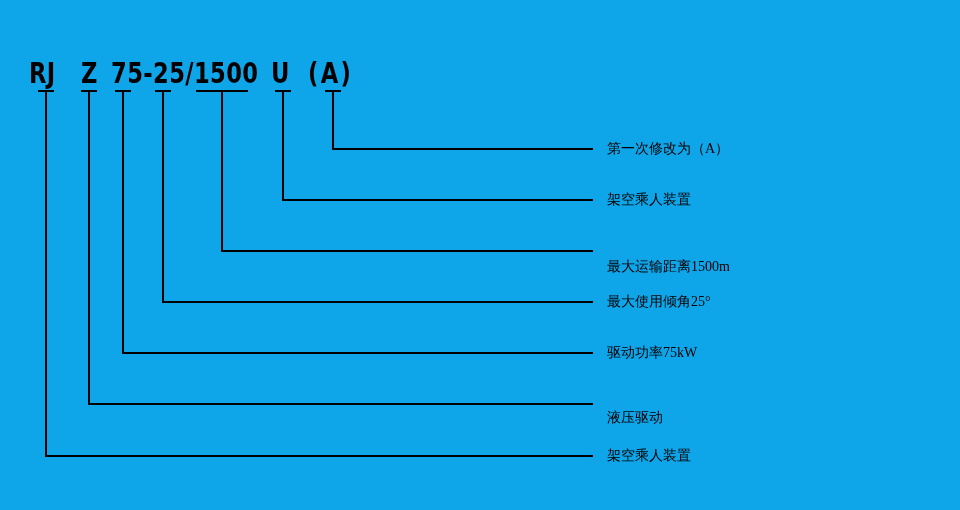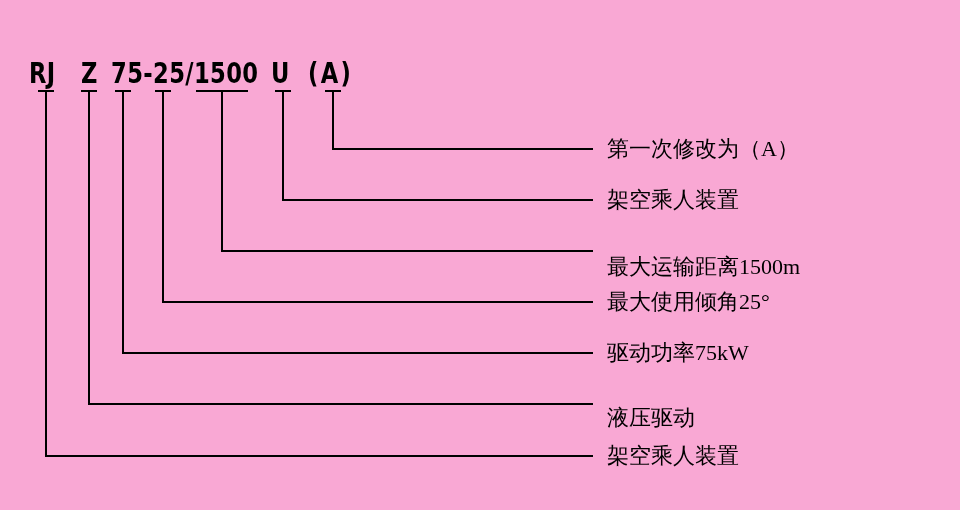--- a/index.html
+++ b/index.html
@@ -4,21 +4,21 @@
 <style>
   html, body {
     margin: 0;
     padding: 0;
     background: #ffffff;
   }
   .canvas {
     position: relative;
     width: 960px;
     height: 510px;
-    background: #f9a8d4;
+    background: #0ea5e9;
     overflow: hidden;
     font-family: "Liberation Sans", sans-serif;
   }
   .lines-svg {
     position: absolute;
     left: 0;
     top: 0;
     width: 960px;
     height: 510px;
   }
@@ -42,21 +42,21 @@
   }
   .code-seg.paren {
     letter-spacing: 3px;
   }
   .callout-label {
     position: absolute;
     left: 607px;
     height: 22px;
     line-height: 22px;
     font-family: "Liberation Serif", "DejaVu Serif", serif;
-    font-size: 22px;
+    font-size: 14px;
     color: #000000;
     white-space: nowrap;
   }
 </style>
 </head>
 <body>
 
 <div class="canvas">
 
   <svg class="lines-svg" viewBox="0 0 960 510" xmlns="http://www.w3.org/2000/svg" shape-rendering="crispEdges">

